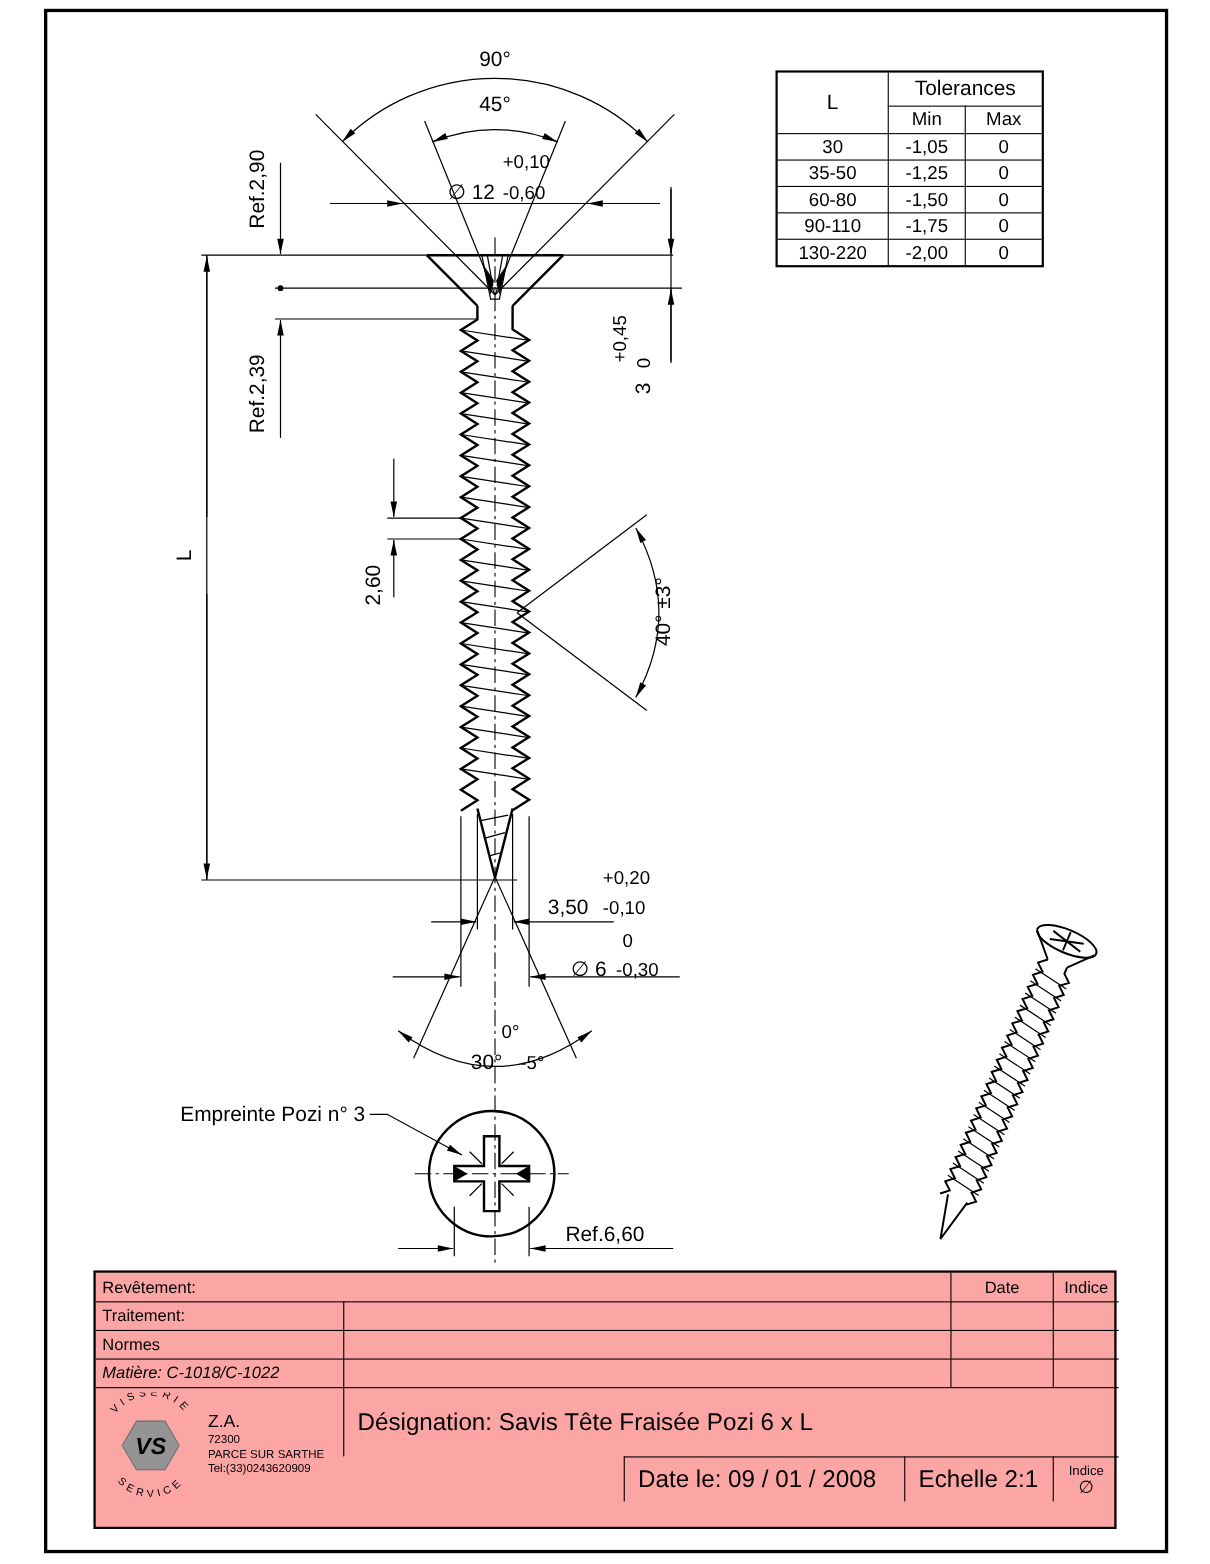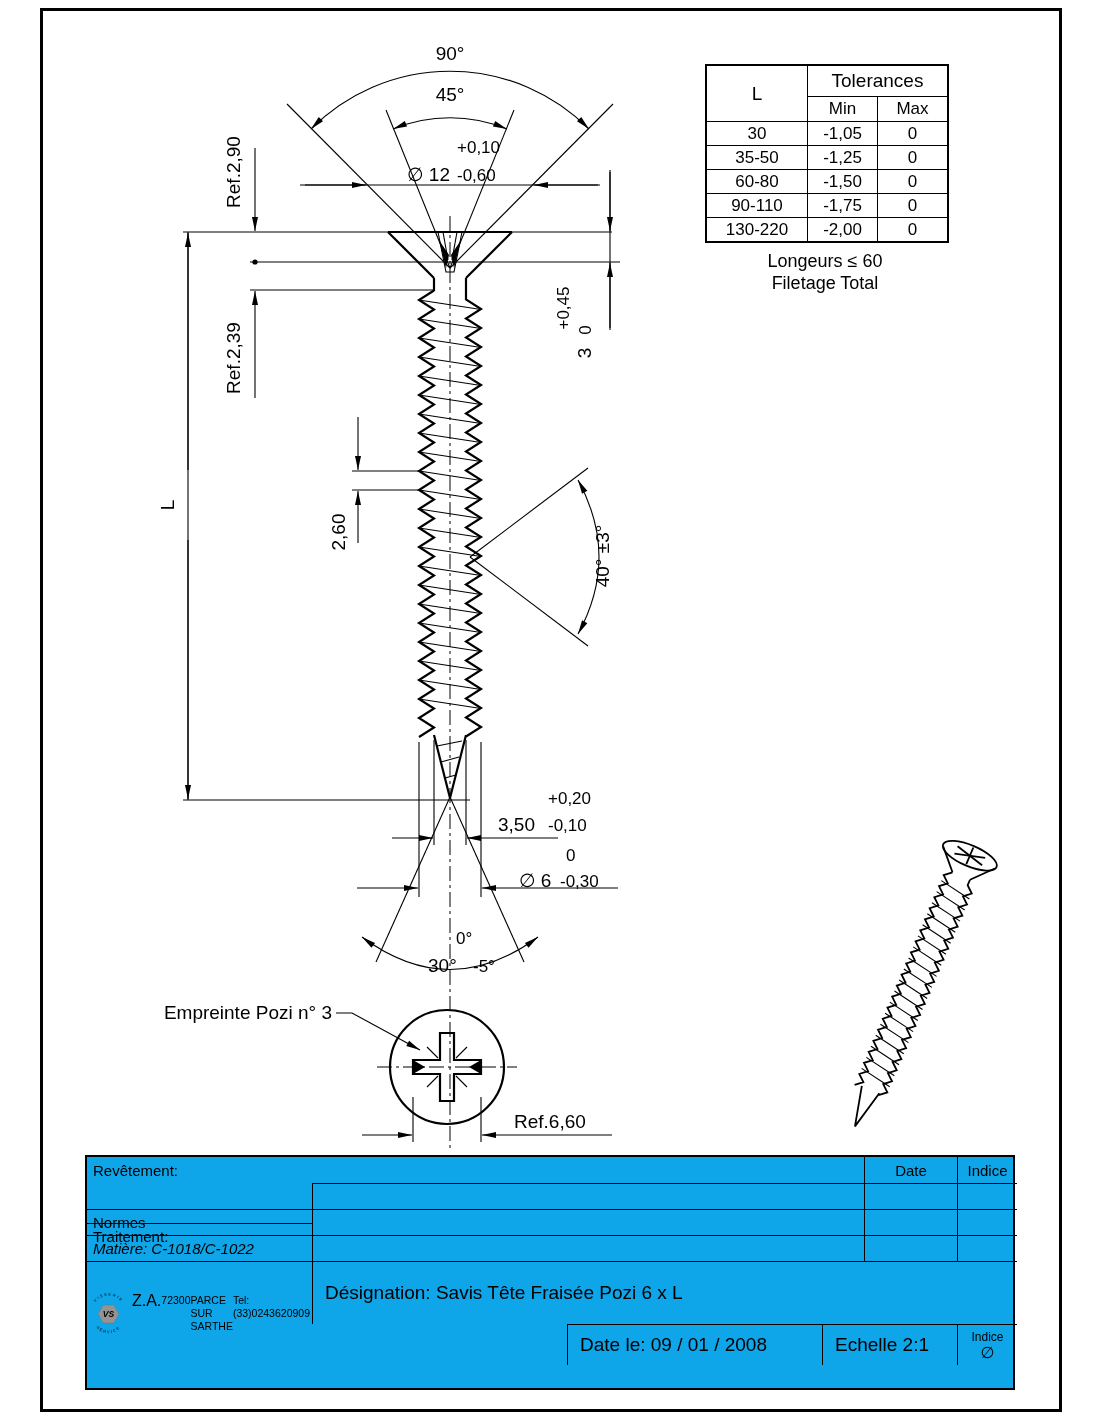--- a/index.html
+++ b/index.html
@@ -12,30 +12,30 @@
   .dim{font-size:19px;}
   .tol{font-size:17px;}
   
   .tt{position:absolute;left:705px;top:64px;display:grid;grid-template-columns:100px 70px 70px;grid-template-rows:30px 25px repeat(5,24px);border:2.5px solid #000;background:#fff;font-size:17px;}
   .tt div{border-left:1.6px solid #000;border-top:1.6px solid #000;display:flex;align-items:center;justify-content:center;box-sizing:border-box;}
   .tt .nl{border-left:none;} .tt .nt{border-top:none;}
   .tt .hl{grid-column:1;grid-row:1/3;font-size:19px;}
   .tt .hdr{grid-column:2/4;grid-row:1;font-size:19px;}
   .note{position:absolute;left:705px;top:250px;width:240px;text-align:center;font-size:18px;line-height:22px;}
   
-  .tb{position:absolute;left:85px;top:1155px;width:930px;height:235px;border:2.5px solid #000;box-sizing:border-box;background:#0ea5e9;padding-left:16px;}
+  .tb{position:absolute;left:85px;top:1155px;width:930px;height:235px;border:2.5px solid #000;box-sizing:border-box;background:#fca5a5;padding-left:16px;}
   .cell{position:absolute;border-left:1.6px solid #000;border-top:1.6px solid #000;box-sizing:border-box;display:flex;align-items:center;font-size:15px;padding:0 6px;overflow:hidden;}
   .nl{border-left:none!important;} .nt{border-top:none!important;}
   .ctr{justify-content:center;padding:0;}
-  .big{font-size:19px;}
+  .big{font-size:22px;}
   .foot{font-size:12.5px;justify-content:center;}
   .ind2{flex-direction:column;justify-content:center;line-height:15px;}
   .ind2 .sm{font-size:12px;} .ind2 .sym{font-size:16px;}
   .logocell{flex-direction:row;align-items:center;gap:4px;padding:0 2px;}
-  .addr{display:flex;flex-direction:row;justify-content:center;line-height:13px;}
+  .addr{display:flex;flex-direction:column;justify-content:center;line-height:13px;}
   .addr .za{font-size:16px;margin-bottom:4px;}
   .addr .s{font-size:10.5px;}
 </style>
 </head>
 <body>
 
 <div class="sheet">
   <div class="outer-frame"></div>
 
   <svg width="1100" height="1422" style="position:absolute;left:0;top:0;">
@@ -204,31 +204,27 @@
     <div>-1,50</div>
     <div>0</div>
     <div class="nl">90-110</div>
     <div>-1,75</div>
     <div>0</div>
     <div class="nl">130-220</div>
     <div>-2,00</div>
     <div>0</div>
   </div>
 
-  <div class="note">
-    <div>Longeurs ≤ 60</div>
-    <div>Filetage Total</div>
-  </div>
 
   <div class="tb">
     <div class="cell nl nt" style="left:0;top:0;width:225px;height:26px;">Revêtement:</div>
     <div class="cell nt ctr" style="left:777px;top:0;width:93px;height:26px;">Date</div>
     <div class="cell nt ctr" style="left:870px;top:0;width:60px;height:26px;">Indice</div>
 
-    <div class="cell nl" style="left:0;top:26px;width:225px;height:26px;margin-top:40px;">Traitement:</div>
+    <div class="cell nl" style="left:0;top:26px;width:225px;height:26px;">Traitement:</div>
     <div class="cell" style="left:225px;top:26px;width:552px;height:26px;"></div>
     <div class="cell" style="left:777px;top:26px;width:93px;height:26px;"></div>
     <div class="cell" style="left:870px;top:26px;width:60px;height:26px;"></div>
 
     <div class="cell nl" style="left:0;top:52px;width:225px;height:26px;">Normes</div>
     <div class="cell" style="left:225px;top:52px;width:552px;height:26px;"></div>
     <div class="cell" style="left:777px;top:52px;width:93px;height:26px;"></div>
     <div class="cell" style="left:870px;top:52px;width:60px;height:26px;"></div>
 
     <div class="cell nl" style="left:0;top:78px;width:225px;height:26px;font-style:italic;">Matière: C-1018/C-1022</div>

